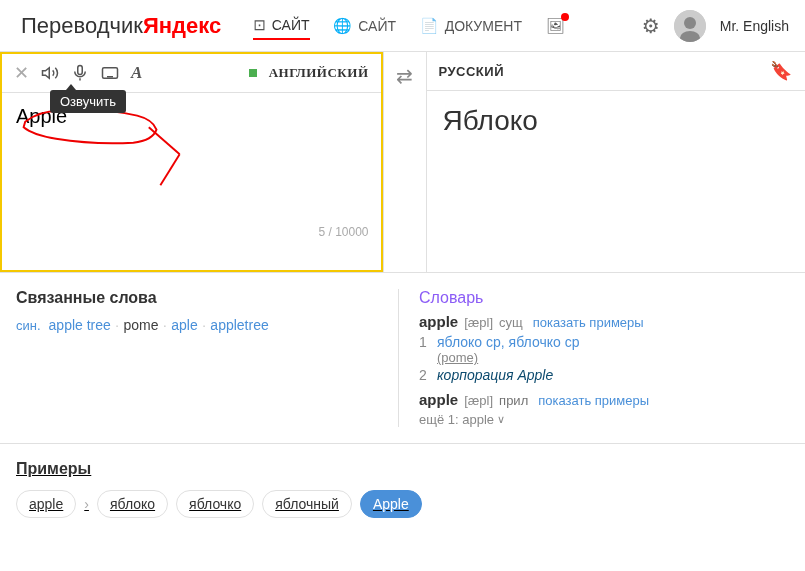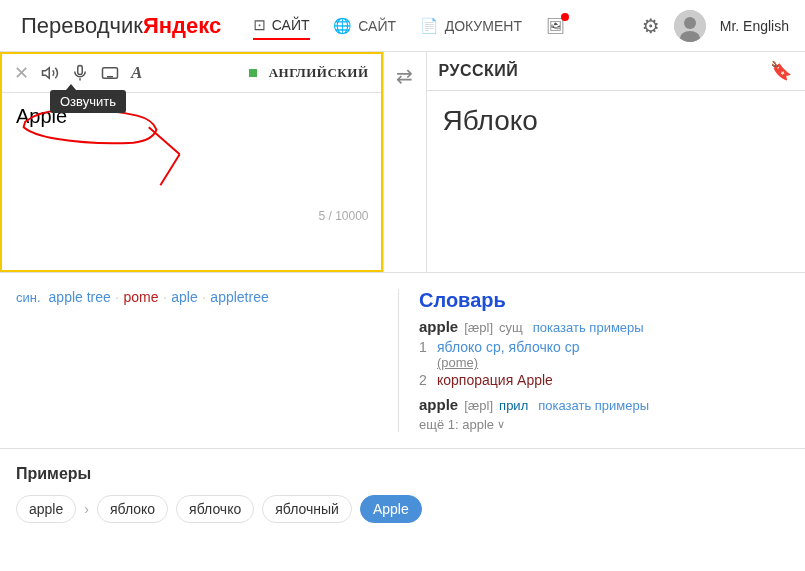--- a/index.html
+++ b/index.html
@@ -83,101 +83,102 @@
             <line x1="8" y1="17" x2="16" y2="17"></line>
           </svg>
       </div>
       <div style="cursor:pointer;color:#555;font-size:17px;font-style:italic;font-family:serif;font-weight:bold;display:flex;align-items:center;">A</div>
       <div style="margin-left:auto;"></div>
       <span style="width:8px;height:8px;background:#4caf50;border-radius:50;display:inline-block;"></span>
       <span style="font-size:13px;color:#333;font-weight:bold;letter-spacing:0.5px;font-family:Liberation Serif, serif;">АНГЛИЙСКИЙ</span>
     </div>
     <div style="position:relative;">
       <textarea style="width: 100%; border: none; outline: none; font-size: 20px; padding: 12px 14px; resize: none; height: 150px; font-family: Arial, sans-serif;">Apple</textarea>
-      <span style="position:absolute;bottom:24px;right:12px;font-size:12px;color:#aaa;margin-left:43px;">5 / 10000</span>
+      <span style="position:absolute;bottom:8px;right:12px;font-size:12px;color:#aaa;margin-left:43px;">5 / 10000</span>
     </div>
 
     <svg style="position:absolute;top:0;left:0;width:100%;height:100%;pointer-events:none;z-index:6;" viewBox="0 0 490 220">
 
       <path d="M 30 58 Q 50 42 80 44 Q 130 40 175 50 Q 195 55 200 68 Q 195 82 170 85 Q 120 88 70 80 Q 40 75 28 65 Z" fill="none" stroke="#e00" stroke-width="2.5"></path>
 
       <line x1="190" y1="65" x2="230" y2="100" stroke="#e00" stroke-width="2.5"></line>
       <line x1="230" y1="100" x2="205" y2="140" stroke="#e00" stroke-width="2.5"></line>
     </svg>
   </div>
 
   <div style="width:44px;display:flex;align-items:flex-start;justify-content:center;padding-top:12px;color:#888;cursor:pointer;border-left:1px solid #e0e0e0;border-right:1px solid #e0e0e0;font-size:20px;">
     <span>⇄</span>
   </div>
 
   <div style="flex:1;position:relative;min-height:220px;">
     <div style="display:flex;align-items:center;padding:8px 12px;border-bottom:1px solid #e0e0e0;">
-      <span style="font-size:16px;color:#333;font-weight:bold;letter-spacing:0.5px;">РУССКИЙ</span>
+      <span style="font-size:13px;color:#333;font-weight:bold;letter-spacing:0.5px;">РУССКИЙ</span>
       <div style="margin-left:auto;cursor:pointer;color:#aaa;font-size:18px;">🔖</div>
     </div>
     <div style="font-size:28px;color:#333;padding:14px 16px;font-weight:normal;">Яблоко</div>
   </div>
 </div>
 
 <div style="display:flex;padding:16px 0;border-bottom:1px solid #e0e0e0;">
 
   <div style="flex:1;padding:0 16px;border-right:1px solid #e0e0e0;">
+    <div style="font-size:16px;color:#333;font-weight:bold;margin-bottom:10px;">Связанные слова</div>
     <div style="display:flex;flex-wrap:wrap;align-items:center;gap:4px;font-size:14px;">
       <span style="color:#4a90d9;font-size:13px;margin-right:4px;">син.</span>
       <a href="#" style="color:#4a90d9;text-decoration:none;">apple tree</a>
       <span style="color:#ccc;">·</span>
-      <a href="#" style="color:#b91c1c;text-decoration:none;">pome</a>
+      <a href="#" style="color:#404040;text-decoration:none;">pome</a>
       <span style="color:#ccc;">·</span>
       <a href="#" style="color:#4a90d9;text-decoration:none;">aple</a>
       <span style="color:#ccc;">·</span>
       <a href="#" style="color:#4a90d9;text-decoration:none;">appletree</a>
     </div>
   </div>
 
   <div style="flex:1;padding:0 20px;">
-    <div style="font-size:20px;color:#1d4ed8;font-weight:bold;margin-bottom:4px;">Словарь</div>
+    <div style="font-size:16px;color:#8b5cf6;font-weight:normal;margin-bottom:4px;">Словарь</div>
 
     <div>
       <div style="display:flex;align-items:baseline;gap:6px;margin-bottom:4px;margin-top:6px;">
         <span style="font-size:15px;font-weight:bold;color:#333;">apple</span>
         <span style="font-size:13px;color:#888;">[æpl]</span>
         <span style="font-size:13px;color:#888;">сущ</span>
         <span style="font-size:13px;color:#4a90d9;cursor:pointer;margin-left:4px;">показать примеры</span>
       </div>
       <div>
         <div style="display:flex;align-items:flex-start;gap:4px;font-size:14px;margin-bottom:2px;">
           <span style="color:#888;min-width:14px;">1</span>
           <div>
             <span style="color:#4a90d9;">яблоко ср, яблочко ср</span>
             <div style="color:#888;font-size:13px;text-decoration:underline;">(pome)</div>
           </div>
         </div>
         <div style="display:flex;align-items:flex-start;gap:4px;font-size:14px;margin-bottom:2px;">
           <span style="color:#888;min-width:14px;">2</span>
-          <span style="color:#7f1d1d;">корпорация Apple</span>
+          <span style="color:#0c4a6e;font-style:italic;">корпорация Apple</span>
         </div>
       </div>
     </div>
 
     <div style="margin-top:8px;">
       <div style="display:flex;align-items:baseline;gap:6px;margin-bottom:4px;">
         <span style="font-size:15px;font-weight:bold;color:#333;">apple</span>
         <span style="font-size:13px;color:#888;">[æpl]</span>
-        <span style="font-size:13px;color:#0369a1;">прил</span>
+        <span style="font-size:13px;color:#737373;">прил</span>
         <span style="font-size:13px;color:#4a90d9;cursor:pointer;margin-left:4px;">показать примеры</span>
       </div>
       <div style="color:#888;font-size:13px;cursor:pointer;display:flex;align-items:center;gap:3px;">
         <span>ещё 1: apple</span>
         <span style="font-size:11px;">∨</span>
       </div>
     </div>
   </div>
 </div>
 
-<div style="padding:16px;">
+<div style="padding:16px;text-decoration:underline;">
   <div style="font-size:16px;color:#333;font-weight:bold;margin-bottom:12px;">Примеры</div>
   <div style="display:flex;flex-wrap:wrap;gap:8px;align-items:center;">
     <div style="padding:5px 12px;border-radius:14px;border:1px solid #e0e0e0;font-size:14px;color:#333;cursor:pointer;background:#fff;">apple</div>
     <span style="color:#aaa;font-size:14px;">›</span>
     <div style="padding:5px 12px;border-radius:14px;border:1px solid #e0e0e0;font-size:14px;color:#333;cursor:pointer;background:#fff;">яблоко</div>
     <div style="padding:5px 12px;border-radius:14px;border:1px solid #e0e0e0;font-size:14px;color:#333;cursor:pointer;background:#fff;">яблочко</div>
     <div style="padding:5px 12px;border-radius:14px;border:1px solid #e0e0e0;font-size:14px;color:#333;cursor:pointer;background:#fff;text-align:center;">яблочный</div>
     <div style="padding:5px 12px;border-radius:14px;border:1px solid #4a90d9;font-size:14px;color:#fff;cursor:pointer;background:#4a90d9;">Apple</div>
   </div>
 </div>

